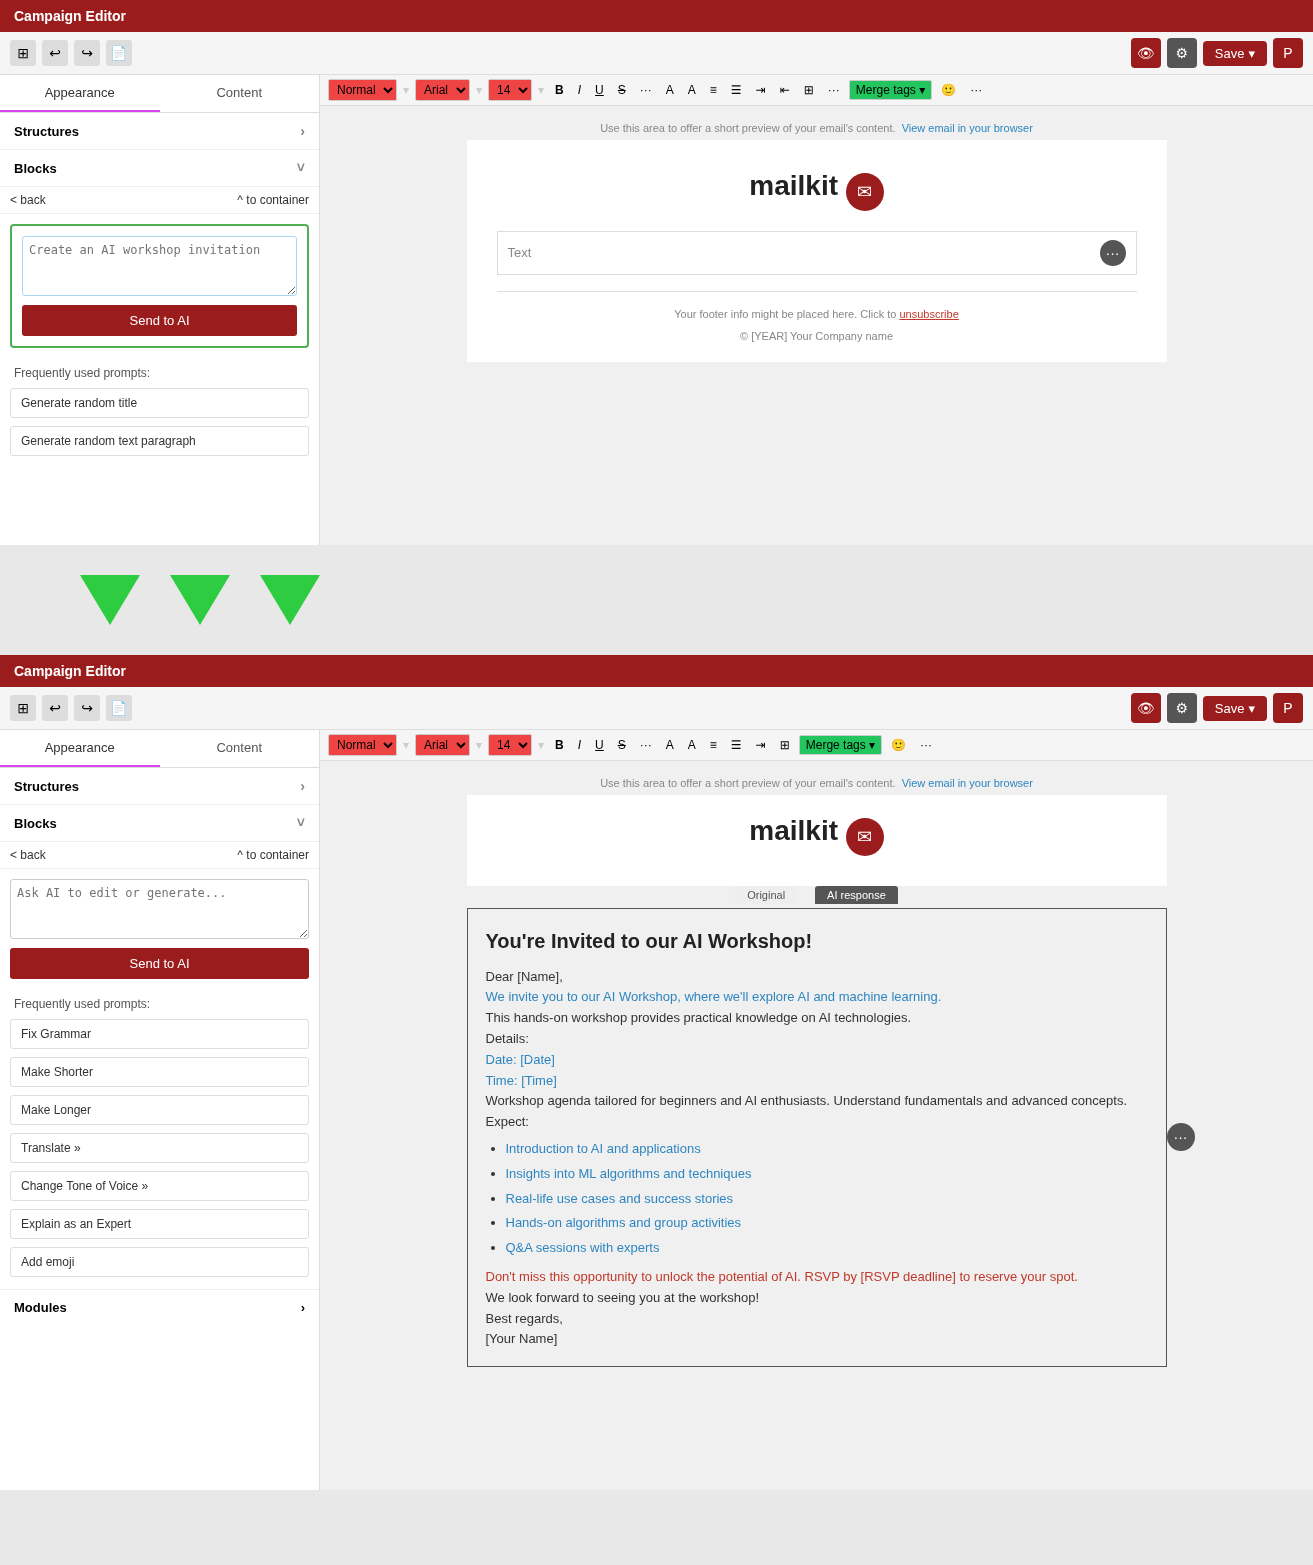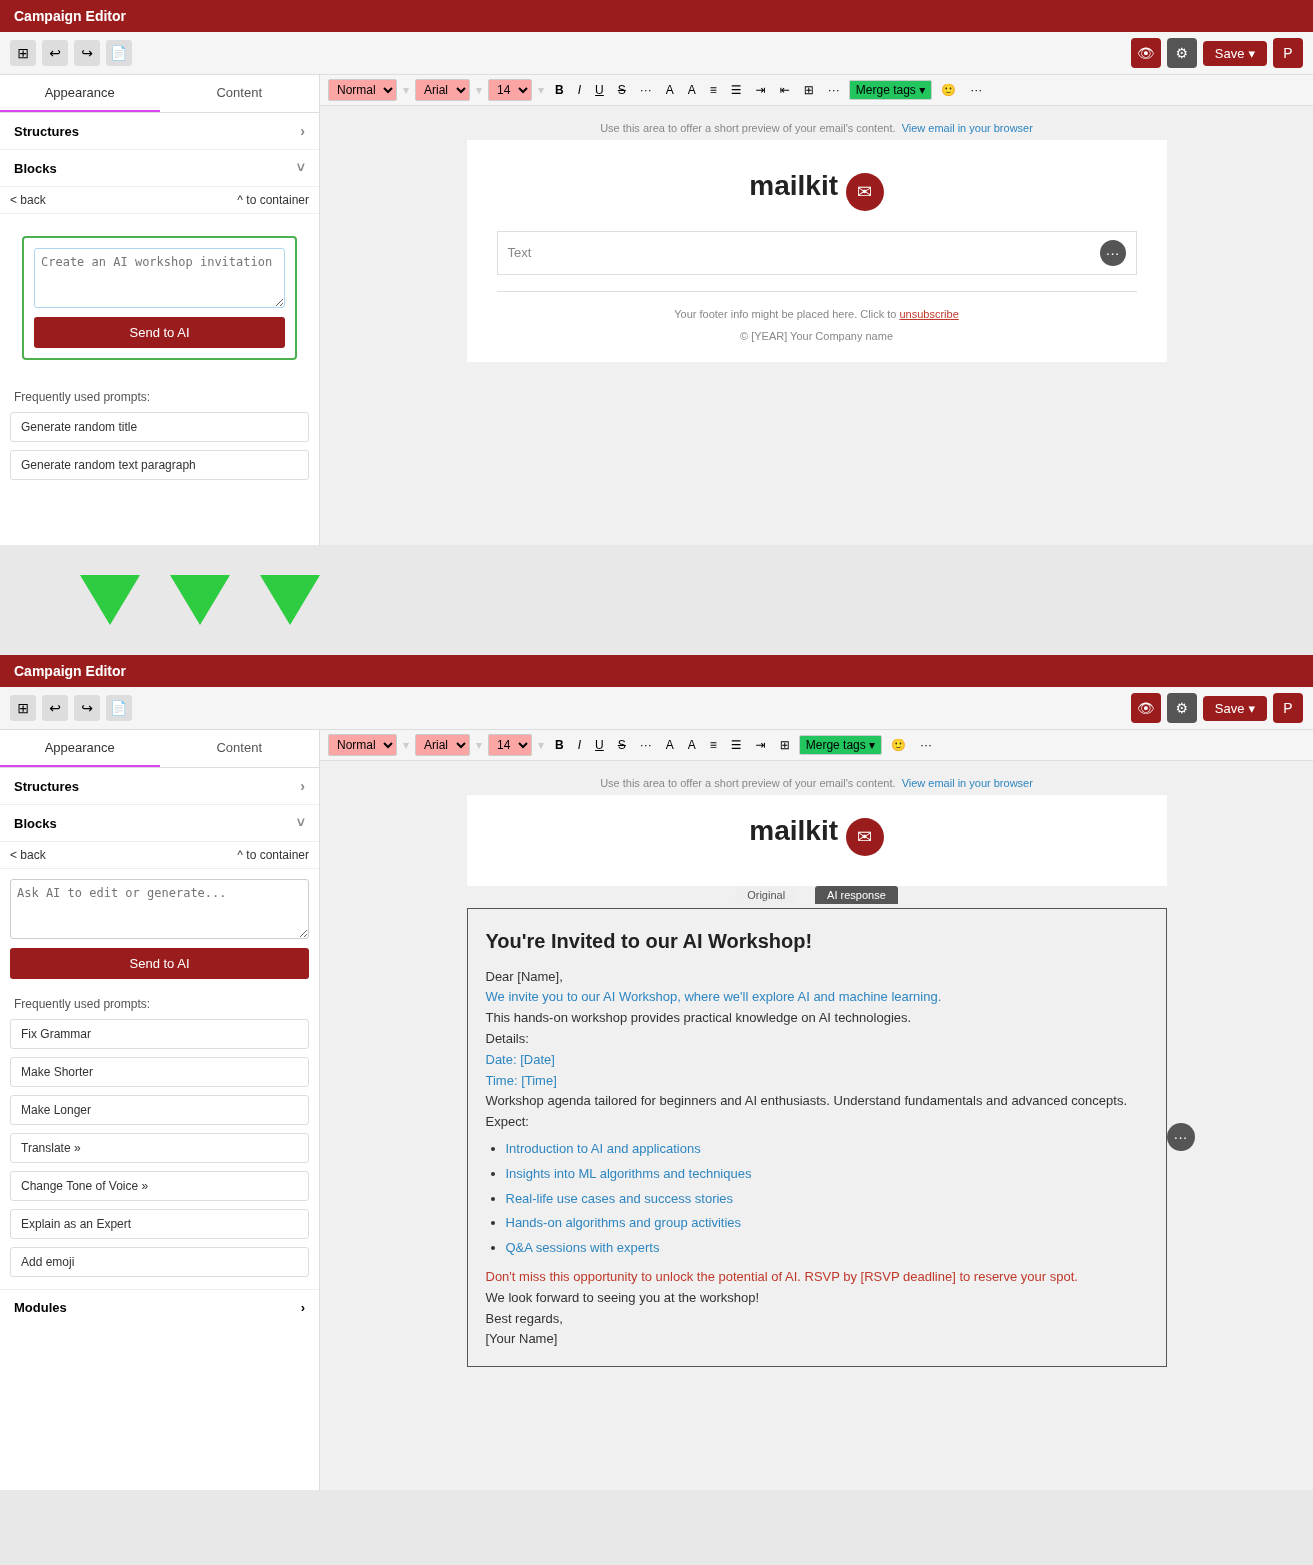--- a/index.html
+++ b/index.html
@@ -104,21 +104,21 @@
       color: #555;
       gap: 4px;
     }
     .nav-row .back-btn { color: #333; cursor: pointer; display: flex; align-items: center; gap: 2px; }
     .nav-row .to-container { margin-left: auto; color: #333; cursor: pointer; display: flex; align-items: center; gap: 2px; }
 
     
     .ai-area {
       padding: 10px;
       border: 2px solid #4caf50;
-      margin: 22px;
+      margin: 10px;
       border-radius: 4px;
     }
     .ai-textarea {
       width: 100%;
       border: 1px solid #aed6f1;
       border-radius: 3px;
       padding: 6px;
       font-size: 12px;
       resize: vertical;
       min-height: 60px;
@@ -165,21 +165,21 @@
       border-bottom: 1px solid #ddd;
       padding: 4px 8px;
       display: flex;
       align-items: center;
       gap: 4px;
       flex-wrap: wrap;
       font-size: 12px;
     }
     .fmt-select {
       border: 1px solid #ccc;
-      background: #fca5a5;
+      background: #ef4444;
       padding: 2px 4px;
       font-size: 12px;
       border-radius: 2px;
     }
     .fmt-btn {
       padding: 2px 5px;
       cursor: pointer;
       font-size: 12px;
       border: none;
       background: none;

